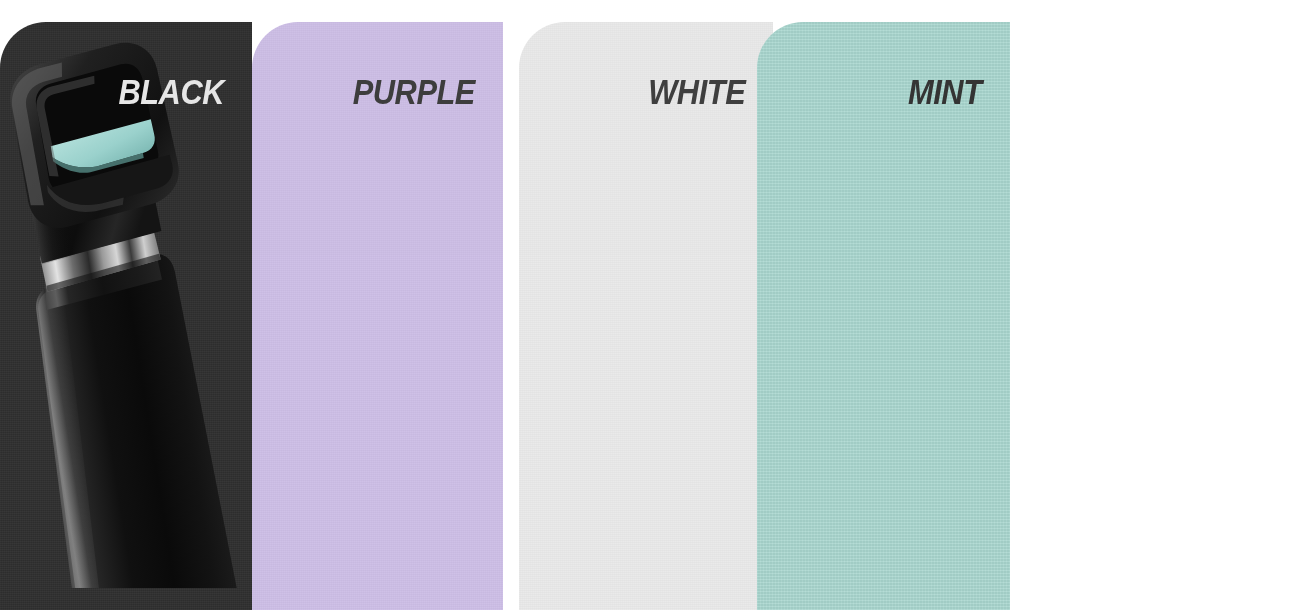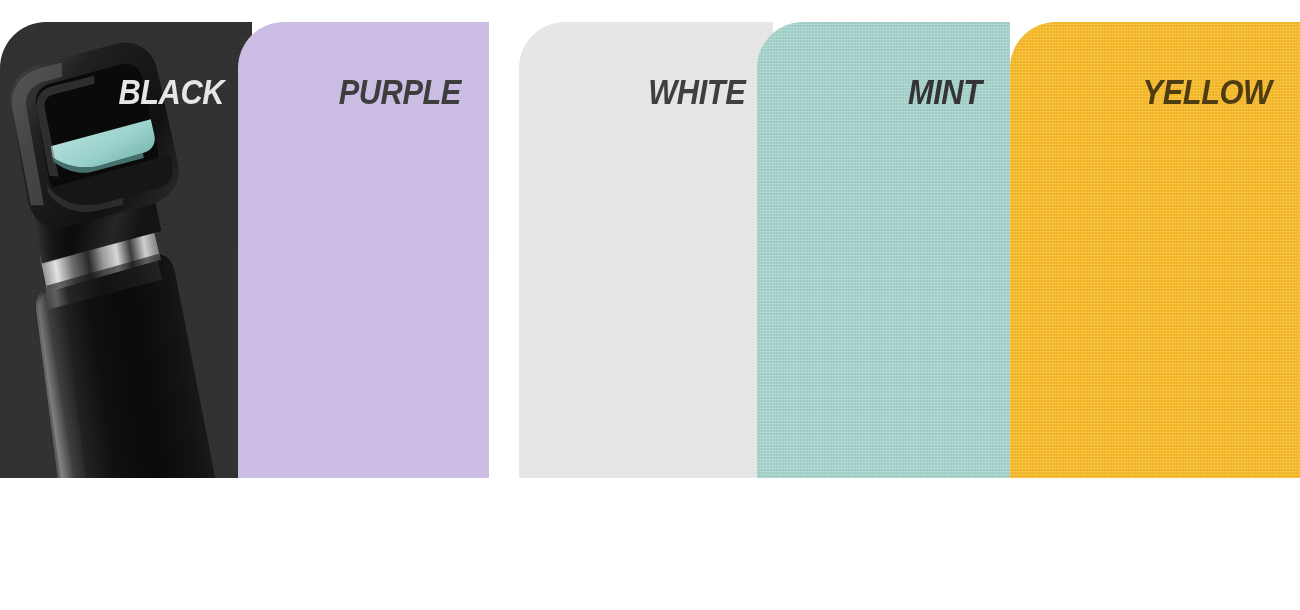--- a/index.html
+++ b/index.html
@@ -7,35 +7,35 @@
     padding: 0;
     background: #ffffff;
   }
   body {
     font-family: "Liberation Sans", sans-serif;
   }
 
   .stage {
     position: relative;
     width: 1300px;
-    height: 478px;
+    height: 610px;
     overflow: hidden;
     background: #ffffff;
   }
 
   
   .panel {
     position: absolute;
     top: 22px;
     bottom: 0;
     overflow: hidden;
   }
 
   .panel-black   { left: 0;      width: 252px;  background: #2f2f2f; border-radius: 46px 0 0 0; }
-  .panel-purple  { left: 238px;  width: 251px;  background: #cdbee6; border-radius: 46px 0 0 0; }
+  .panel-purple  { left: 252px;  width: 251px;  background: #cdbee6; border-radius: 46px 0 0 0; }
   .panel-white   { left: 503px;  width: 254px;  background: #e9e9e9; border-radius: 46px 0 0 0; margin-left: 16px; }
   .panel-mint    { left: 757px;  width: 253px;  background: #a9d7cf; border-radius: 46px 0 0 0; text-decoration: underline; }
   .panel-yellow  { left: 1010px; width: 290px;  background: #fbbd2b; border-radius: 46px 0 0 0; }
 
   
   .panel::after {
     content: "";
     position: absolute;
     inset: 0;
     pointer-events: none;
@@ -213,17 +213,14 @@
   </div>
 
   <div class="panel panel-white">
     <div class="label label-white">WHITE</div>
   </div>
 
   <div class="panel panel-mint">
     <div class="label label-mint">MINT</div>
   </div>
 
-  <div class="panel panel-yellow">
-    <div class="label label-yellow">YELLOW</div>
-  </div>
 
 </div>
 
 </body></html>

